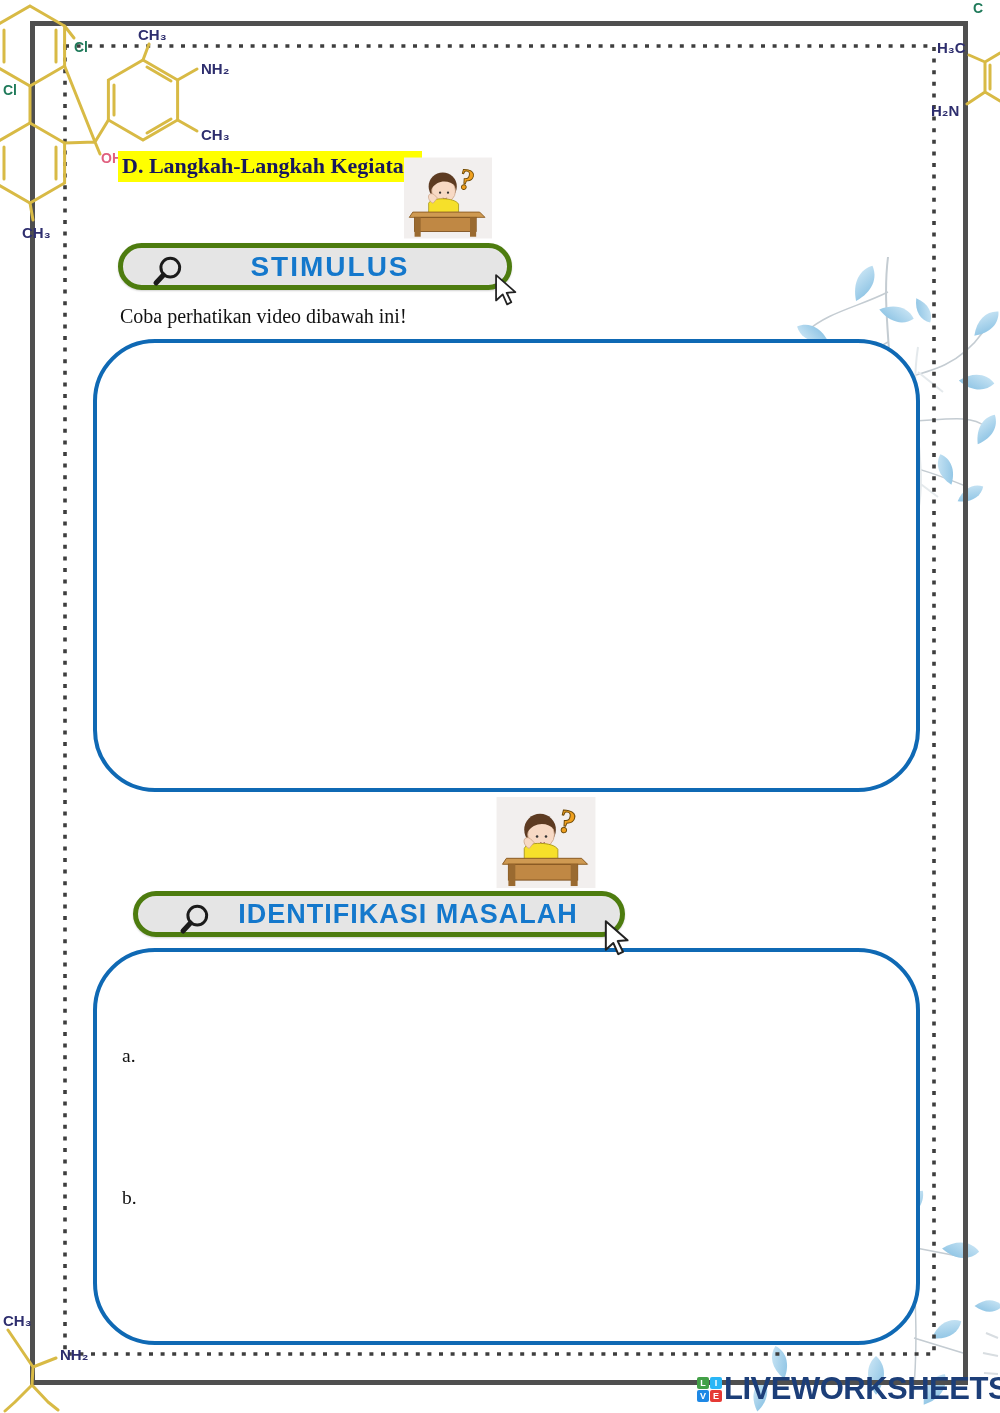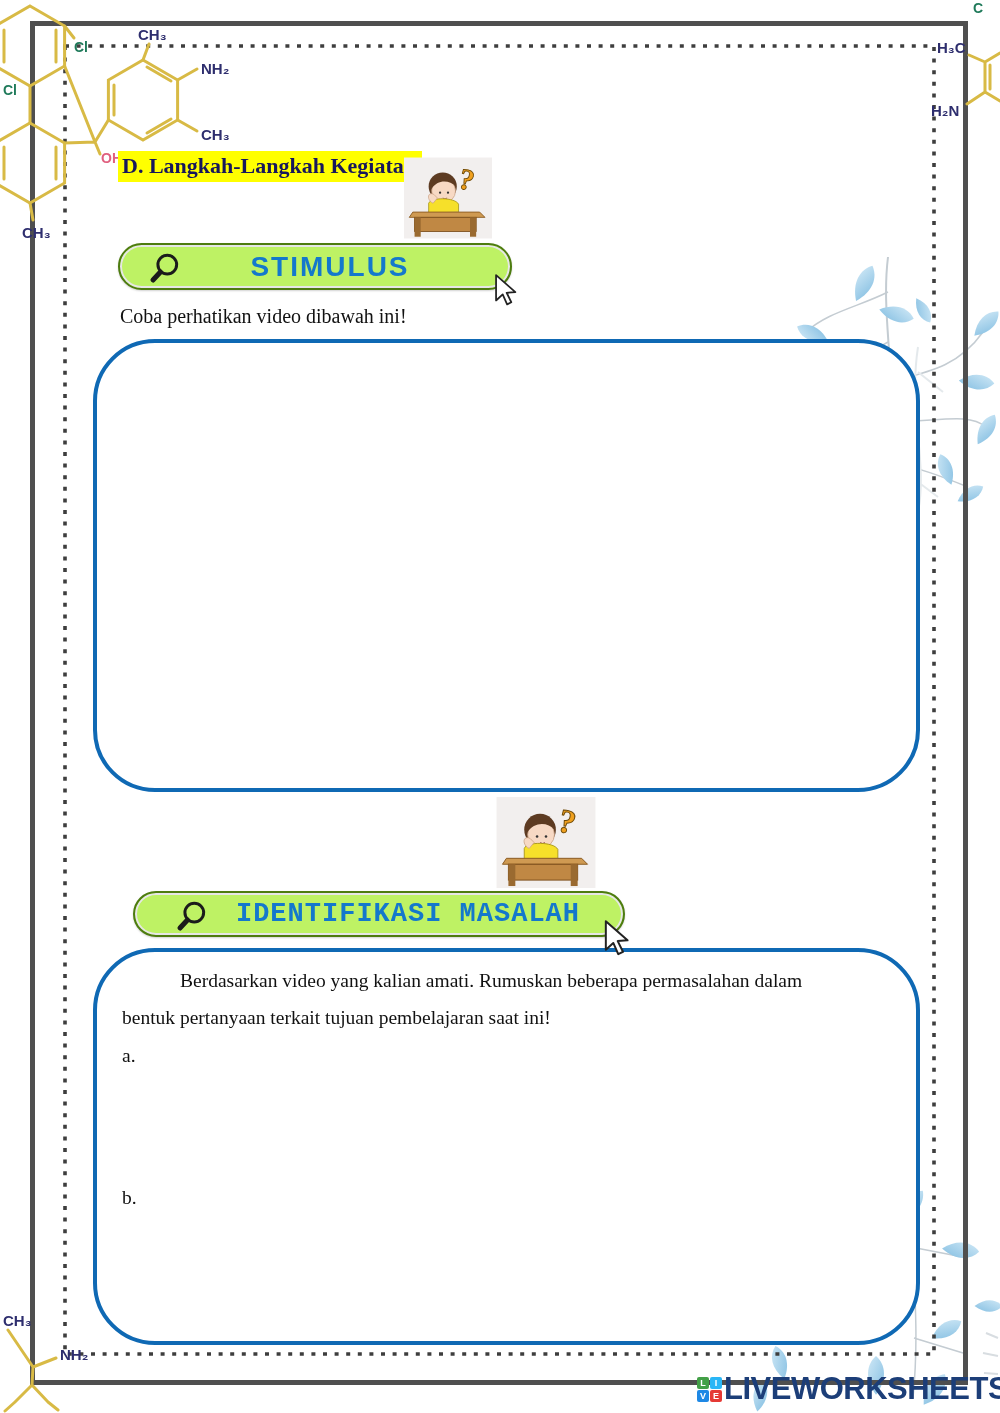--- a/index.html
+++ b/index.html
@@ -30,30 +30,30 @@
   .title-highlight{position:absolute;left:118px;top:151px;z-index:3;
     background:#ffff00;color:#17175c;font-weight:bold;font-size:22px;
     padding:2px 6px 3px 4px;font-family:"Liberation Serif",serif;}
 
   
   .cartoon{position:absolute;z-index:3;}
   .cartoon-1{left:404px;top:155px;width:88px;height:86px;}
   .cartoon-2{left:493px;top:797px;width:106px;height:91px;}
 
   
-  .banner{position:absolute;z-index:3;background:#bef264;border:2px solid #4d7c0f;
+  .banner{position:absolute;z-index:3;background:#e5e5e5;border:5px solid #4d7c0f;
     border-radius:26px;box-shadow:inset 0 0 0 2px #e6e6e6, 0 1px 2px rgba(0,0,0,.18);
     display:flex;align-items:center;justify-content:center;box-sizing:border-box;}
   .banner .mag{position:absolute;left:28px;top:7px;}
   .banner .banner-text{font-family:"Liberation Sans",sans-serif;font-weight:bold;
     color:#1478cc;letter-spacing:2px;padding-left:30px;}
   .banner-stimulus{left:118px;top:243px;width:394px;height:47px;}
   .banner-stimulus .banner-text{font-size:28px;}
   .banner-identifikasi{left:133px;top:891px;width:492px;height:46px;}
-  .banner-identifikasi .banner-text{font-size:27px;padding-left:58px;letter-spacing:1px;font-family:Liberation Mono, monospace;}
+  .banner-identifikasi .banner-text{font-size:27px;padding-left:58px;letter-spacing:1px;}
   .banner-identifikasi .mag{left:40px;}
 
   .cursor{position:absolute;z-index:4;}
   .cursor-1{left:491px;top:274px;}
   .cursor-2{left:600px;top:920px;}
 
   
   .caption{position:absolute;left:120px;top:305px;z-index:3;font-size:20px;color:#111;}
 
   
@@ -228,24 +228,20 @@
     <svg class="mag" width="34" height="32" viewBox="0 0 28 28">
       <use href="#magGlass"></use>
     </svg>
     <span class="banner-text">IDENTIFIKASI MASALAH</span>
   </div>
   <svg class="cursor cursor-2" width="34" height="36" viewBox="0 0 22 29">
     <use href="#cursorArrow"></use>
   </svg>
 
   <div class="blue-box answer-box">
-    <div class="prompt">
-      <span class="line1">Berdasarkan video yang kalian amati. Rumuskan beberapa permasalahan dalam</span>
-      <span class="line2">bentuk pertanyaan terkait tujuan pembelajaran saat ini!</span>
-    </div>
     <div class="answer-row answer-a">
       <span class="ans-label">a.</span>
       <span class="ans-area"></span>
     </div>
     <div class="answer-row answer-b">
       <span class="ans-label">b.</span>
       <span class="ans-area"></span>
     </div>
   </div>
 

